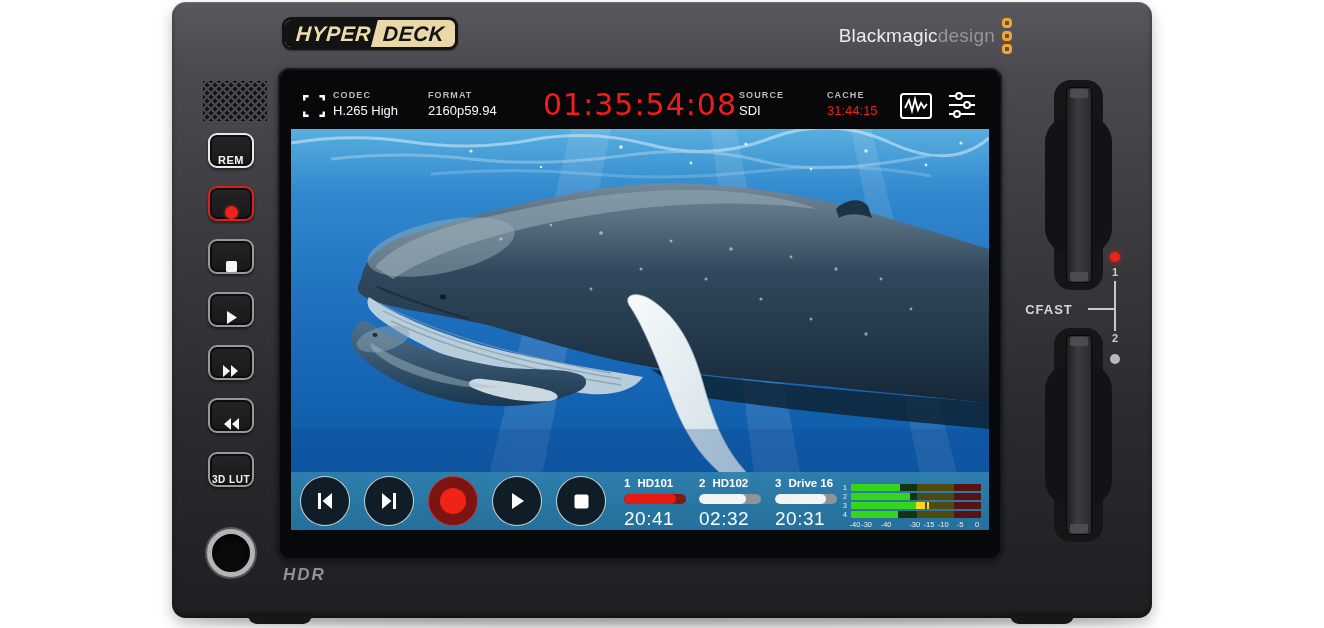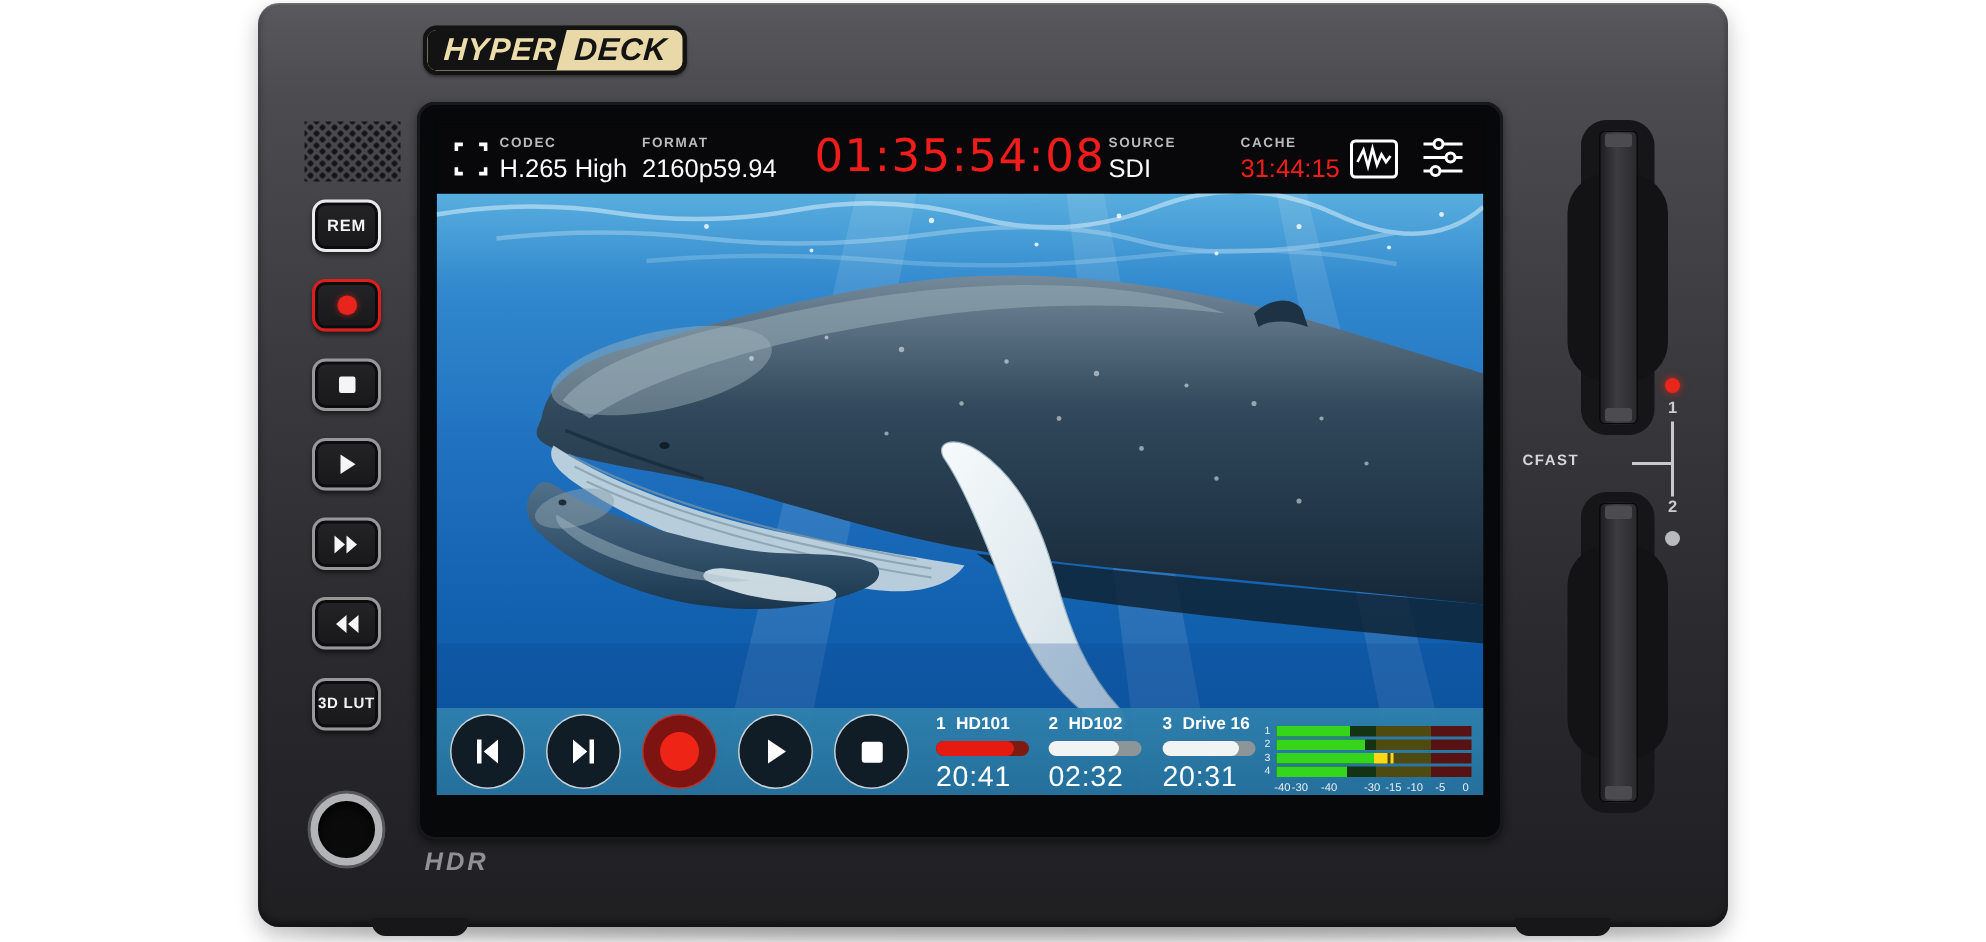--- a/index.html
+++ b/index.html
@@ -35,42 +35,42 @@
 
   
   .speaker{position:absolute;left:31px;top:79px;width:64px;height:40px;
            background-image:radial-gradient(circle,#141416 1.7px,transparent 2px),
                             radial-gradient(circle,#141416 1.7px,transparent 2px);
            background-size:8px 8px;background-position:0 0,4px 4px;}
   .sbtn{position:absolute;left:36px;width:46px;height:35px;border-radius:9px;
         background:linear-gradient(180deg,#242426,#18181a);
         border:2.5px solid #98989b;
         box-shadow:inset 0 0 0 2px #0c0c0d,0 2px 3px rgba(0,0,0,.5);
-        display:flex;align-items:center;justify-content:center;cursor:pointer;}
+        display:flex;align-items:flex-end;justify-content:center;cursor:pointer;}
   .sbtn.rem{border-color:#e9e9eb;}
   .sbtn.rec{border-color:#e01d1d;}
   .sbl{color:#f2f2f2;font-size:11px;font-weight:bold;letter-spacing:.5px;}
   .sbl.small{font-size:10px;}
   .recdot{width:13px;height:13px;border-radius:50%;background:#e8241d;box-shadow:0 0 4px rgba(232,36,29,.7);}
   .stopsq{width:11px;height:11px;background:#f5f5f5;border-radius:1.5px;}
   .jack{position:absolute;left:35px;top:527px;width:48px;height:48px;border-radius:50%;
         background:#0a0a0b;border:5px solid #b3b4b7;
         box-shadow:0 0 0 2px #57575a,inset 0 3px 6px #000,0 1px 2px rgba(0,0,0,.6);}
   .hdr-mark{position:absolute;left:111px;top:563px;font-size:17px;font-weight:800;font-style:italic;
             color:#919194;letter-spacing:2px;}
 
   
   .bezel{position:absolute;left:106px;top:66px;width:724px;height:492px;background:#07080a;
          border-radius:12px;box-shadow:inset 0 0 0 2px #17181b,0 2px 6px rgba(0,0,0,.5);}
   .screen{position:absolute;left:13px;top:15px;width:698px;height:447px;background:#000;overflow:hidden;}
 
   .tbar{position:absolute;top:0;left:0;width:698px;height:46px;background:#08080a;}
   .tgrp{position:absolute;top:7px;}
   .tlab{font-size:9px;font-weight:700;color:#babbbd;letter-spacing:1.1px;}
-  .tval{font-size:17px;color:#fafafa;margin-top:3px;}
+  .tval{font-size:13px;color:#fafafa;margin-top:3px;}
   .tval.red{color:#f21d1a;}
   .timecode{position:absolute;left:50%;top:4px;transform:translateX(-50%);
             font-size:30px;color:#f21d1a;letter-spacing:1px;font-family:"DejaVu Sans",sans-serif;}
   .tico{position:absolute;top:8px;cursor:pointer;}
 
   .video{position:absolute;top:46px;left:0;width:698px;height:401px;}
   .video svg{display:block;}
 
   
   .obar{position:absolute;left:0;bottom:0;width:698px;height:58px;
@@ -104,42 +104,50 @@
   .slot .slit{position:absolute;left:50%;transform:translateX(-50%);top:7px;bottom:7px;width:26px;
               background:linear-gradient(90deg,#1c1c1f,#3d3d41 45%,#29292d);border-radius:4px;
               box-shadow:inset 0 0 0 1px #09090b;}
   .slot .nub{position:absolute;left:50%;transform:translateX(-50%);width:18px;height:9px;
              background:#4c4c50;border-radius:2px;}
   .slot .nub.t{top:9px}.slot .nub.b{bottom:9px}
   .led{position:absolute;width:10px;height:10px;border-radius:50%;}
   .led.red{background:#e8261c;box-shadow:0 0 6px rgba(232,38,28,.8);}
   .led.gray{background:#b9babc;}
   .slotnum{position:absolute;width:12px;text-align:center;font-size:11px;font-weight:bold;color:#cbcbcd;}
-  .cfast-label{position:absolute;left:843px;top:300px;width:68px;text-align:left;
-               font-size:10px;font-weight:bold;color:#d6d6d8;letter-spacing:1px;}
+  .cfast-label{position:absolute;left:843px;top:300px;width:68px;text-align:center;
+               font-size:13px;font-weight:bold;color:#d6d6d8;letter-spacing:1px;}
   .cfast-dash{position:absolute;left:916px;top:306px;width:27px;height:2px;background:#c9c9cb;}
   .cfast-vline{position:absolute;left:942px;top:279px;width:2px;height:50px;background:#c9c9cb;}
 </style>
 </head>
 <body>
 
 <div class="stage">
   <div class="dev-shadow"></div>
 
   <div class="device">
 
     <div class="hd-badge">
       <div class="bL">
           <span>HYPER</span>
         </div>
       <div class="bR">
           <span>DECK</span>
         </div>
     </div>
 
+    <div class="bmd">
+      <div class="bmd-text"><span>Blackmagic</span><span class="d2">design</span></div>
+      <div class="bmd-squares">
+          <i></i>
+          <i></i>
+          <i></i>
+        </div>
+    </div>
 
     <div class="speaker"></div>
 
     <div class="sbtn rem" style="top:131px">
       <span class="sbl">REM</span>
     </div>
     <div class="sbtn rec" style="top:184px">
       <span class="recdot"></span>
     </div>
     <div class="sbtn" style="top:237px">

